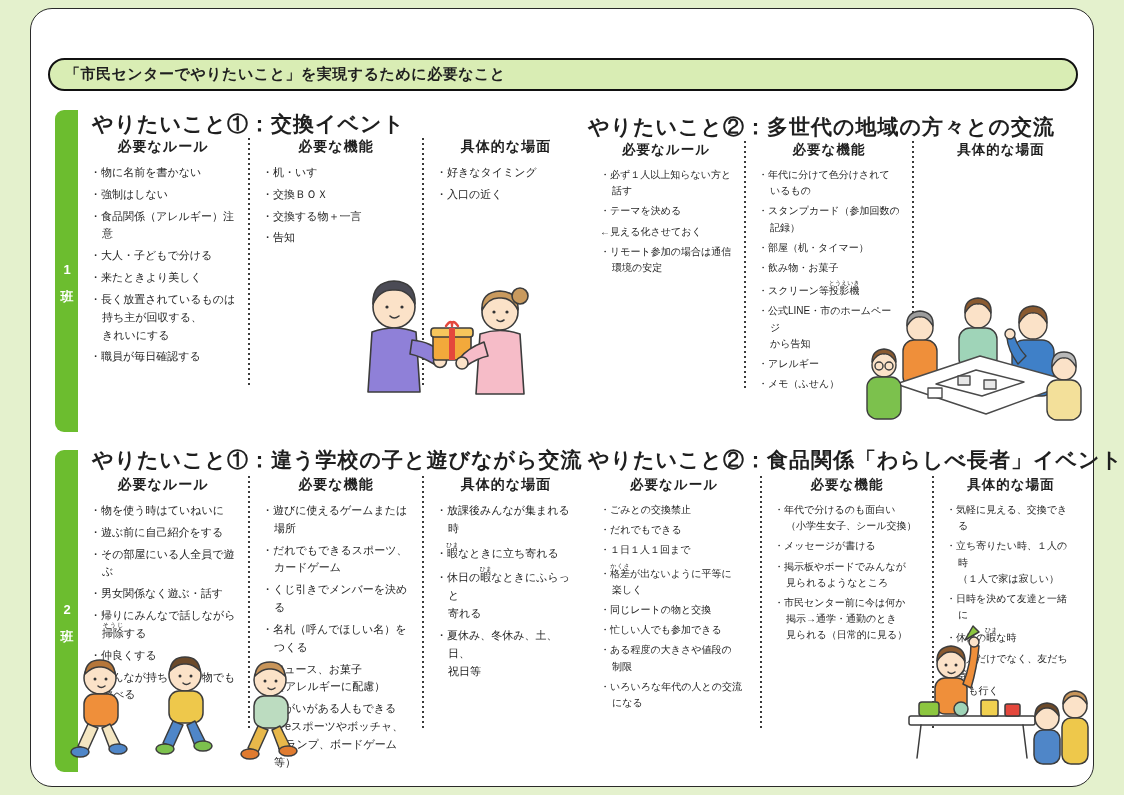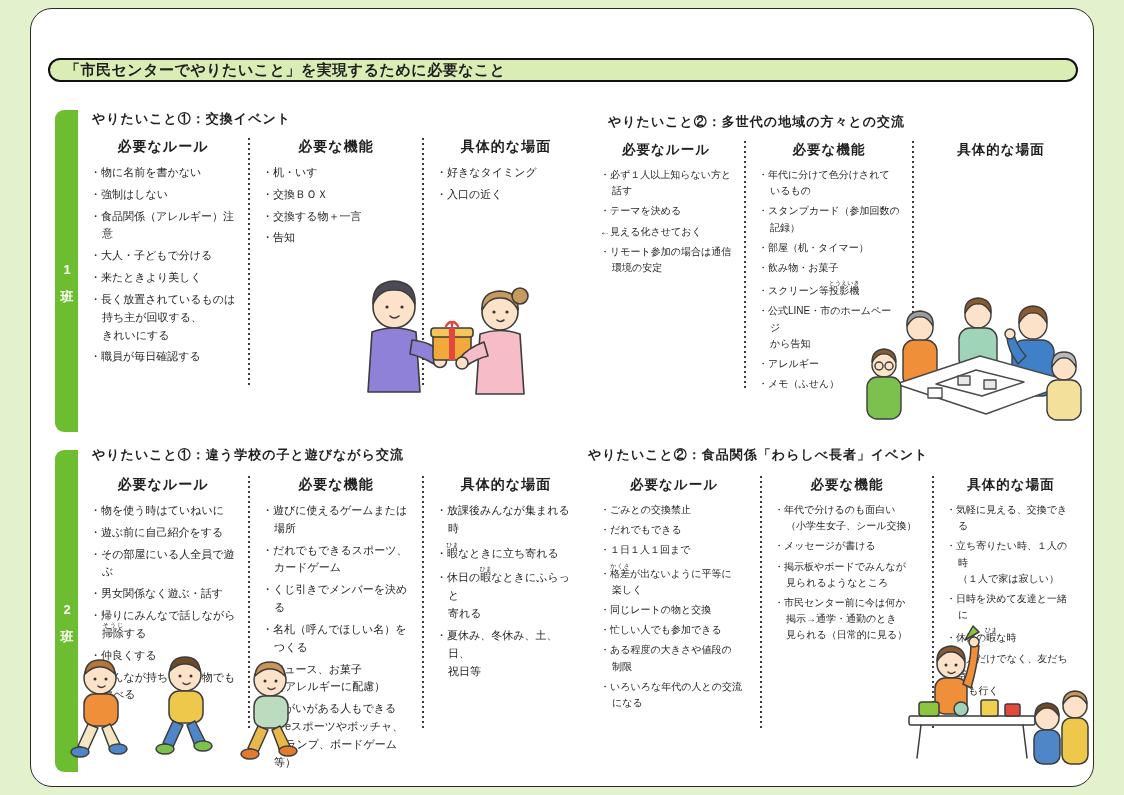--- a/index.html
+++ b/index.html
@@ -14,36 +14,36 @@
     background:var(--page_bg);
     font-family:"Liberation Sans",sans-serif;
     color:var(--text);
     position:relative;
   }
   .panel{
     position:absolute;left:30px;top:8px;width:1064px;height:779px;
     background:#ffffff;border:1.5px solid #2a2a2a;border-radius:22px;
   }
   .header-pill{
-    position:absolute;left:48px;top:58px;width:1030px;height:24px;
+    position:absolute;left:48px;top:58px;width:1030px;height:33px;
     background:var(--header_bg);border:2px solid #111;border-radius:17px;
     display:flex;align-items:center;padding-left:15px;
     font-size:15px;font-weight:bold;letter-spacing:.5px;
   }
   .group-bar{
     position:absolute;left:55px;width:23px;height:322px;
     background:var(--accent_green);border-radius:9px 0 0 9px;
     display:flex;align-items:center;justify-content:center;
     color:#fff;font-weight:bold;font-size:13px;
     writing-mode:vertical-rl;text-orientation:upright;letter-spacing:2px;
   }
   .bar-1{top:110px;}
   .bar-2{top:450px;}
   .sec-title{
-    position:absolute;font-weight:bold;font-size:13px;letter-spacing:1px;white-space:nowrap;
+    position:absolute;font-weight:bold;font-size:21px;letter-spacing:1px;white-space:nowrap;
   }
   .cols{position:absolute;display:flex;align-items:stretch;}
   .col{padding:0 12px;}
   .col-h{font-weight:bold;text-align:center;margin-bottom:8px;letter-spacing:1px;}
   .vsep{
     width:2px;flex:0 0 2px;
     background-image:repeating-linear-gradient(to bottom,#3a3a3a 0 2px,transparent 2px 5px);
   }
   .fs-l .col-h{font-size:14px;}
   .fs-l .li{font-size:11px;}
@@ -101,21 +101,21 @@
   <div class="vsep"></div>
   <div class="col" style="width:164px;">
     <div class="col-h">具体的な場面</div>
     <div class="list">
         <div class="li">・好きなタイミング</div>
         <div class="li">・入口の近く</div>
       </div>
   </div>
 </div>
 
-<div class="sec-title" style="left:608px;top:113px;">やりたいこと②：多世代の地域の方々との交流</div>
+<div class="sec-title" style="left:588px;top:113px;">やりたいこと②：多世代の地域の方々との交流</div>
 <div class="cols fs-r" style="left:588px;top:141px;width:500px;height:250px;">
   <div class="col" style="width:156px;">
     <div class="col-h">必要なルール</div>
     <div class="list">
         <div class="li">・必ず１人以上知らない方と話す</div>
         <div class="li">・テーマを決める</div>
         <div class="li">←見える化させておく</div>
         <div class="li">・リモート参加の場合は通信<br>環境の安定</div>
       </div>
   </div>

